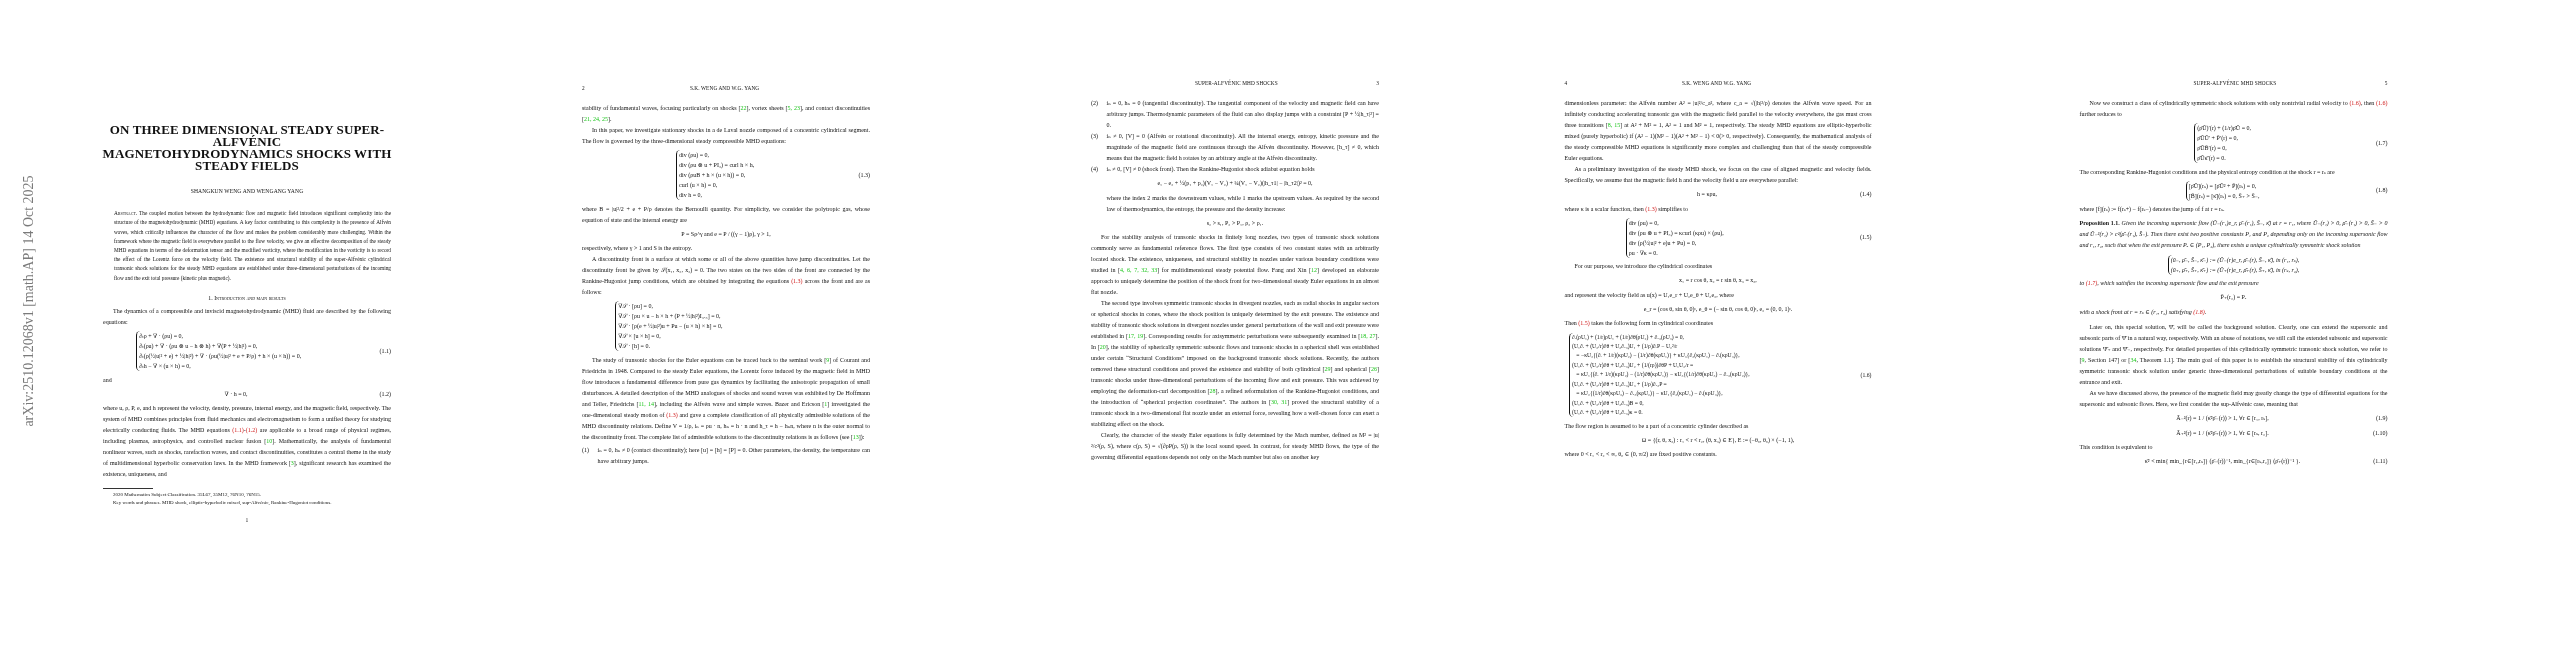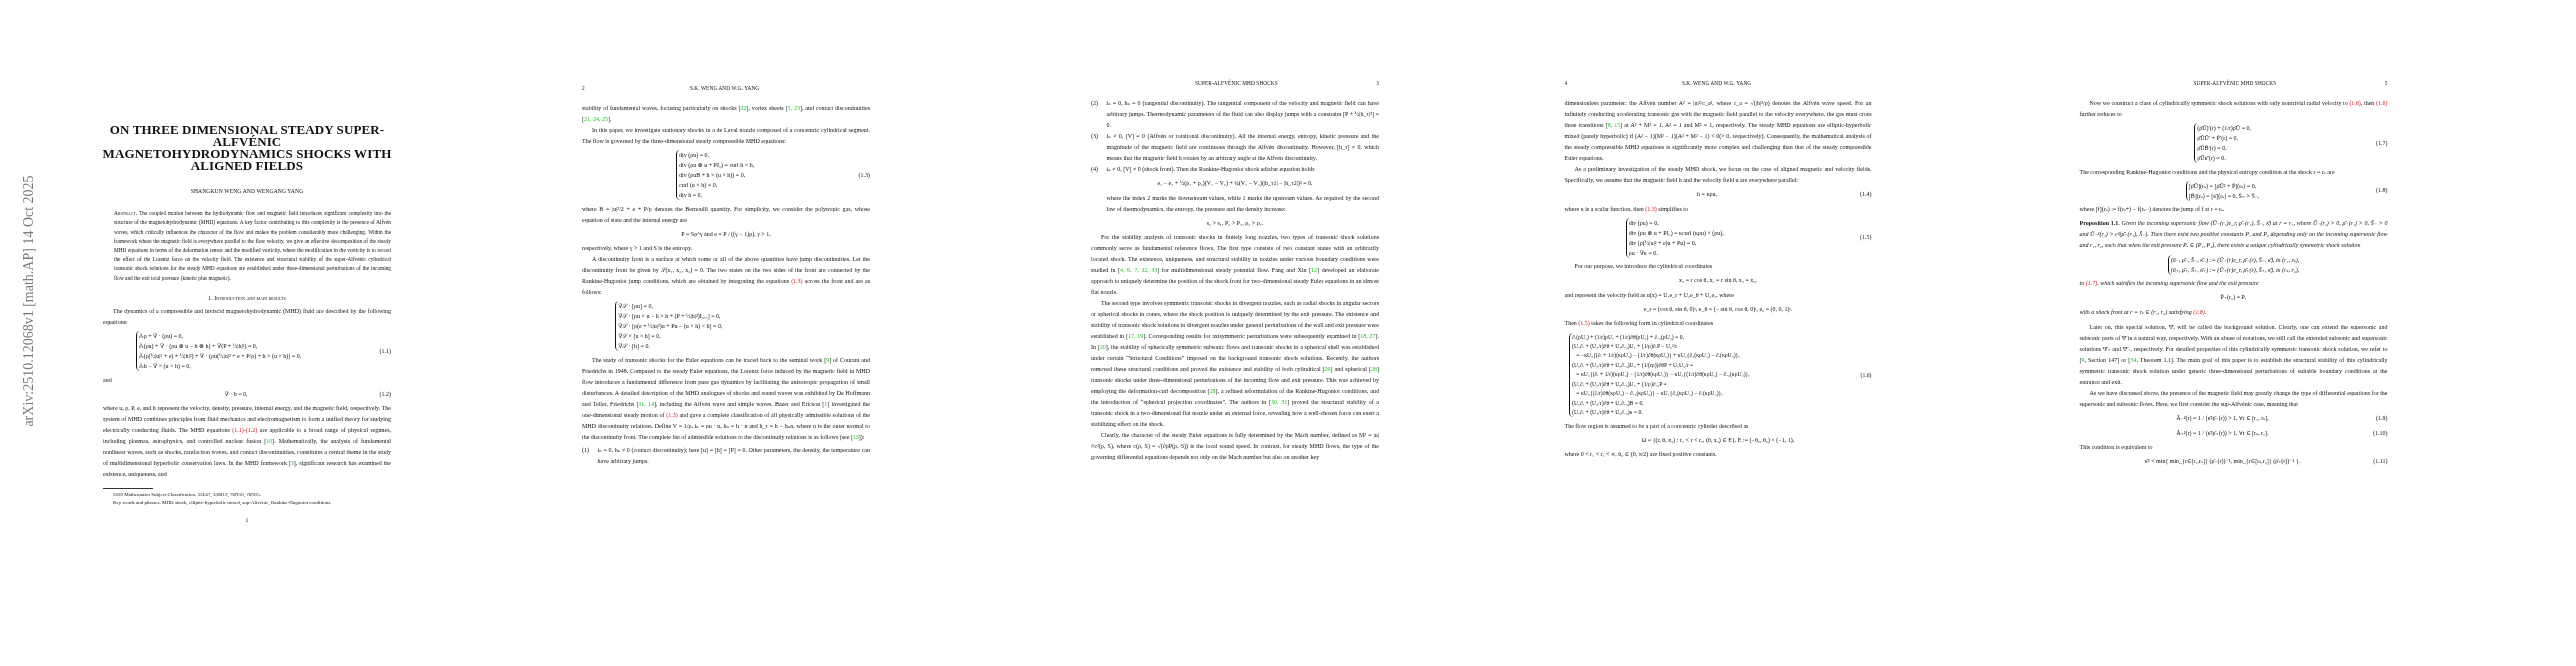--- a/index.html
+++ b/index.html
@@ -42,21 +42,21 @@
 
 <div class="strip">
 
   <div class="page p1">
     <div class="sidebar-id">
       <span>arXiv:2510.12068v1  [math.AP]  14 Oct 2025</span>
     </div>
     <div class="content" style="left:103px; top:126px;">
       <div class="title">
         <div>ON THREE DIMENSIONAL STEADY SUPER-ALFVÉNIC</div>
-        <div>MAGNETOHYDRODYNAMICS SHOCKS WITH ALIGNED FIELDS</div>
+        <div>MAGNETOHYDRODYNAMICS SHOCKS WITH STEADY FIELDS</div>
       </div>
       <div class="authors">SHANGKUN WENG AND WENGANG YANG</div>
       <div class="abstract">
         <span class="sc">Abstract.</span>
         <span>The coupled motion between the hydrodynamic flow and magnetic field introduces significant complexity into the structure of the magnetohydrodynamic (MHD) equations. A key factor contributing to this complexity is the presence of Alfvén waves, which critically influences the character of the flow and makes the problem considerably more challenging. Within the framework where the magnetic field is everywhere parallel to the flow velocity, we give an effective decomposition of the steady MHD equations in terms of the deformation tensor and the modified vorticity, where the modification in the vorticity is to record the effect of the Lorentz force on the velocity field. The existence and structural stability of the super-Alfvénic cylindrical transonic shock solutions for the steady MHD equations are established under three-dimensional perturbations of the incoming flow and the exit total pressure (kinetic plus magnetic).</span>
       </div>
       <div class="section-h">1. Introduction and main results</div>
       <p class="ind">The dynamics of a compressible and inviscid magnetohydrodynamic (MHD) fluid are described by the following equations:</p>
       <div class="eq">
         <div class="body left">

